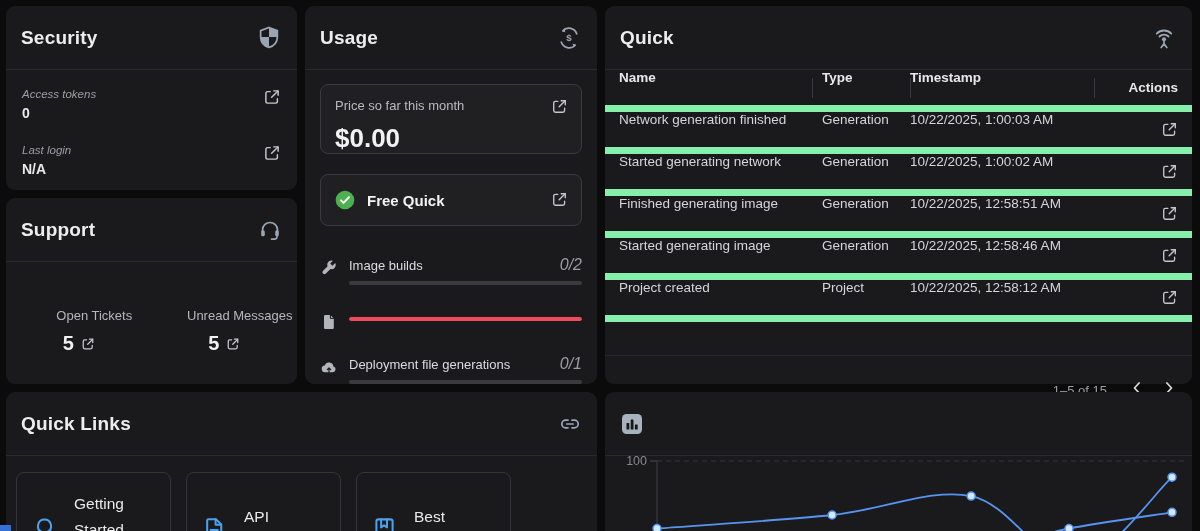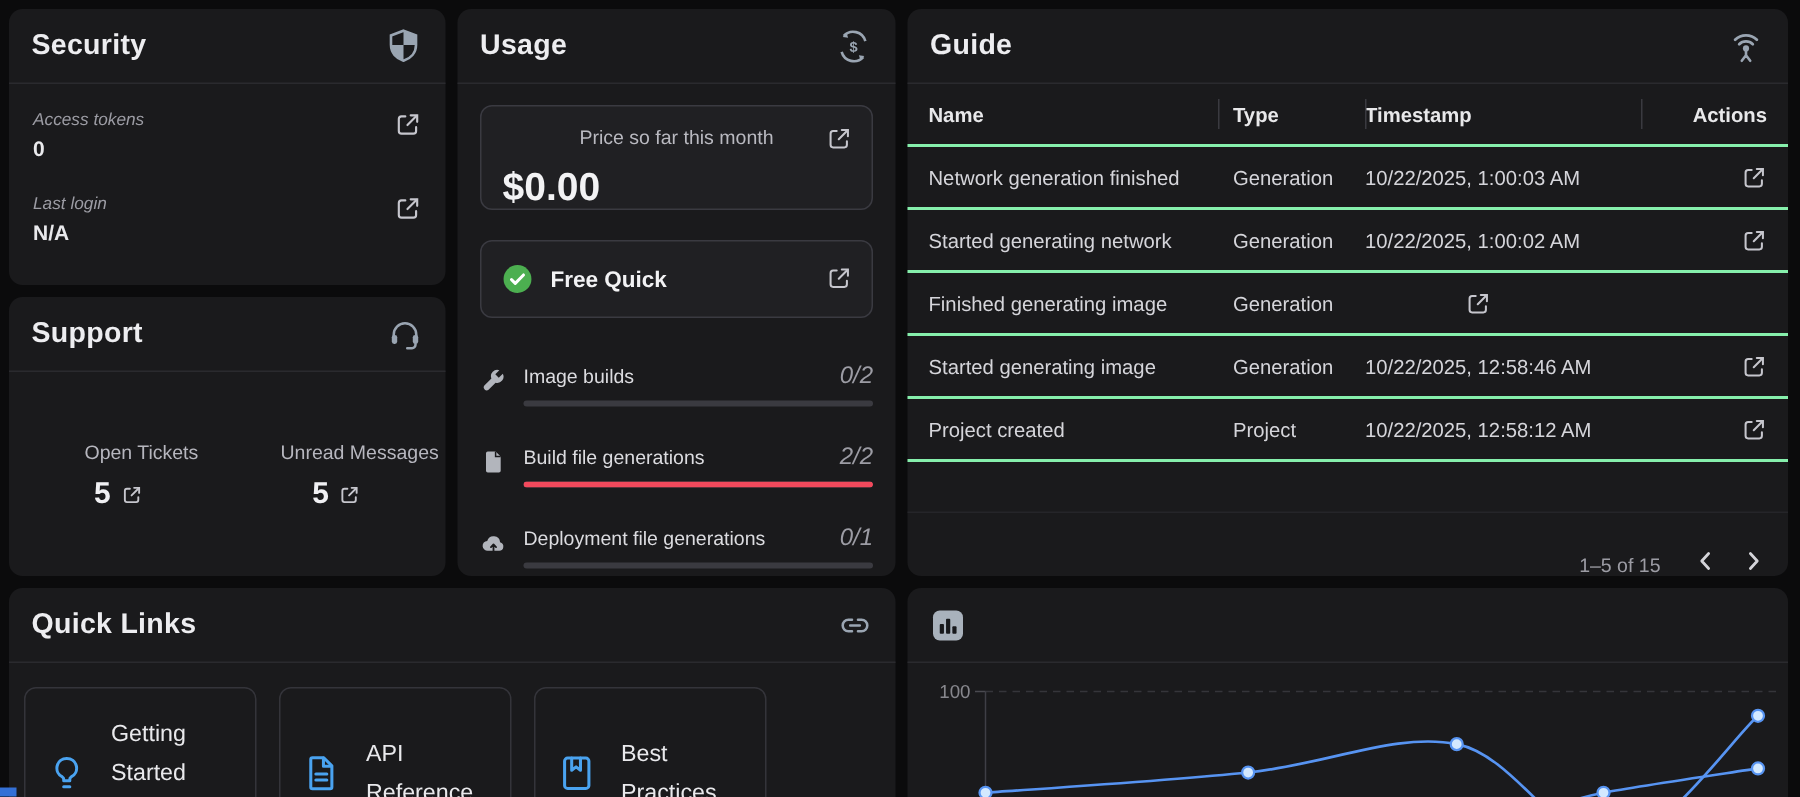--- a/index.html
+++ b/index.html
@@ -1,19 +1,19 @@
 <!DOCTYPE html>
 <html><head>
 <meta charset="utf-8">
 <style>
   * { margin:0; padding:0; box-sizing:border-box; }
   html,body { width:1200px; height:531px; overflow:hidden; background:#0b0b0c;
               font-family:"Liberation Sans", sans-serif; }
   .card { position:absolute; background:#1a1a1c; border-radius:9px; }
-  .card-head { height:50px; display:flex; align-items:center; justify-content:space-between;
+  .card-head { height:64px; display:flex; align-items:center; justify-content:space-between;
                padding:0 15px; border-bottom:1px solid #2a2a2e; }
   .card-title { font-size:19px; font-weight:700; color:#ededf0; letter-spacing:.2px; }
   .head-ic { color:#9aa5b2; display:flex; }
   svg { display:block; }
 
   
   #security { left:6px; top:6px; width:291px; height:184px; }
   #support  { left:6px; top:198px; width:291px; height:186px; }
   #usage    { left:305px; top:6px; width:292px; height:378px; }
   #events   { left:605px; top:6px; width:587px; height:378px; }
@@ -31,37 +31,37 @@
   .sup-body { display:flex; padding-top:46px; }
   .sup-stat { flex:1; text-align:center; }
   .sup-label { font-size:13px; color:#b6b6be;margin-left:31px; }
   .sup-valrow { margin-top:9px; display:flex; align-items:center; justify-content:center; gap:7px; }
   .sup-value { font-size:20px; font-weight:700; color:#f0f0f3; }
 
   
   .usage-body { padding:14px 15px 0 15px; }
   .u-box { border:1px solid #3a3a41; background:#202023; border-radius:8px; position:relative; }
   .u-price { padding:13px 14px; height:70px; }
-  .u-price-label { font-size:13px; color:#b9b9c0;text-align:center; }
+  .u-price-label { font-size:13px; color:#b9b9c0; }
   .u-price-value { font-size:26px; font-weight:700; color:#f2f2f4; margin-top:10px; }
   .u-price .ext, .u-plan .ext { position:absolute; right:13px; top:13px; }
   .u-plan { margin-top:20px; height:52px; display:flex; align-items:center; padding:0 14px; }
   .u-plan-label { font-size:15px; font-weight:700; color:#f2f2f4; margin-left:12px; }
   .meters { margin-top:30px; }
   .meter { display:flex; margin-bottom:25px; }
   .m-icon { width:16px; margin:4px 12px 0 1px; color:#b2b5bc; flex:0 0 auto; }
   .m-body { flex:1; }
   .m-top { display:flex; justify-content:space-between; align-items:baseline; }
   .m-label { font-size:13px; color:#dcdce0; }
   .m-val { font-size:16px; font-style:italic; color:#9c9ca4; }
   .m-track { margin-top:7px; height:4px; border-radius:2px; background:#3a3a40; overflow:hidden; }
   .m-fill { height:100%; border-radius:2px; width:0; }
 
   
-  .ev-row { display:flex; align-items:center; height:42px; border-bottom:2px solid #86efac;
+  .ev-row { display:flex; height:42px; border-bottom:7px solid #86efac;
             padding:0 14px; font-size:13.5px; color:#d5d5da; }
   .ev-head { font-weight:700; color:#e8e8ea; }
   .c-name { flex:0 0 193px; }
   .c-type { flex:0 0 98px; padding-left:10px; position:relative; }
   .c-time { flex:1; position:relative; }
   .c-act  { flex:0 0 84px; text-align:right; position:relative; display:flex; justify-content:flex-end; align-items:center; }
   .ev-head .c-type::before, .ev-head .c-time::before, .ev-head .c-act::before {
       content:''; position:absolute; left:0; top:50%; transform:translateY(-50%);
       width:1px; height:20px; background:#3a3a40; }
   .ev-spacer { height:34px; border-bottom:1px solid #252529; }
@@ -227,24 +227,20 @@
         </div>
       </div>
       <div class="meter">
         <span class="m-icon">
           <svg width="16" height="16" viewBox="0 0 16 16">
               <path d="M4.2 1h5.2l3.4 3.4v9.4a1.2 1.2 0 0 1-1.2 1.2H4.2A1.2 1.2 0 0 1 3 13.8V2.2A1.2 1.2 0 0 1 4.2 1Z" fill="currentColor"></path>
               <path d="M9.4 1v3.4h3.4" fill="none" stroke="#1a1a1c" stroke-width="1"></path>
             </svg>
         </span>
         <div class="m-body">
-          <div class="m-top">
-            <span class="m-label">Build file generations</span>
-            <span class="m-val">2/2</span>
-          </div>
           <div class="m-track">
               <div class="m-fill" style="width: 100%; background: rgb(242, 73, 92);"></div>
             </div>
         </div>
       </div>
       <div class="meter">
         <span class="m-icon">
           <svg width="16" height="16" viewBox="0 0 16 16">
               <path d="M4.3 13.2a3.3 3.3 0 0 1-.5-6.6 4.4 4.4 0 0 1 8.6.9 2.9 2.9 0 0 1-.6 5.7Z" fill="currentColor"></path>
               <path d="M8 13.5V9.2M8 9l-1.7 1.7M8 9l1.7 1.7" stroke="#1a1a1c" stroke-width="1.2" fill="none" stroke-linecap="round"></path>
@@ -259,21 +255,21 @@
               <div class="m-fill" style="width: 0%; background: rgb(60, 60, 67);"></div>
             </div>
         </div>
       </div>
     </div>
   </div>
 </div>
 
 <div class="card" id="events">
   <div class="card-head">
-    <span class="card-title">Guide</span>
+    <span class="card-title">Quick</span>
     <span class="head-ic">
       <svg width="26" height="26" viewBox="0 0 24 24" fill="none" stroke="currentColor" stroke-width="1.7" stroke-linecap="round">
         <circle cx="12" cy="13.2" r="1.9" fill="currentColor" stroke="none"></circle>
         <path d="M12 15.2v2.2m0 0-2.6 3.4m2.6-3.4 2.6 3.4" stroke-width="1.6"></path>
         <path d="M7.8 10.6a5.9 5.9 0 0 1 8.4 0"></path>
         <path d="M5.3 7.9a9.4 9.4 0 0 1 13.4 0"></path>
       </svg>
     </span>
   </div>
   <div class="ev-row ev-head">
@@ -307,20 +303,21 @@
             <path d="M8 4H5.2C4 4 3.2 4.8 3.2 6v8.8c0 1.2.8 2 2 2H14c1.2 0 2-.8 2-2V12"></path>
             <path d="M12 3.2h4.8V8"></path>
             <path d="M16.4 3.6 9.6 10.4"></path>
           </svg>
         </span>
       </span>
   </div>
   <div class="ev-row">
     <span class="c-name">Finished generating image</span>
     <span class="c-type">Generation</span>
+    <span class="c-time">10/22/2025, 12:58:51 AM</span>
     <span class="c-act">
         <span class="ext">
           <svg width="17" height="17" viewBox="0 0 20 20" fill="none" stroke="currentColor" stroke-width="1.6" stroke-linecap="round">
             <path d="M8 4H5.2C4 4 3.2 4.8 3.2 6v8.8c0 1.2.8 2 2 2H14c1.2 0 2-.8 2-2V12"></path>
             <path d="M12 3.2h4.8V8"></path>
             <path d="M16.4 3.6 9.6 10.4"></path>
           </svg>
         </span>
       </span>
   </div>

